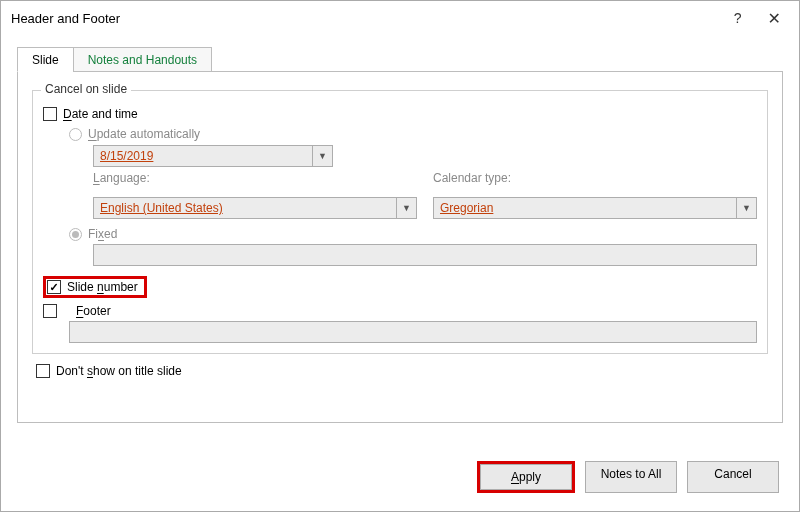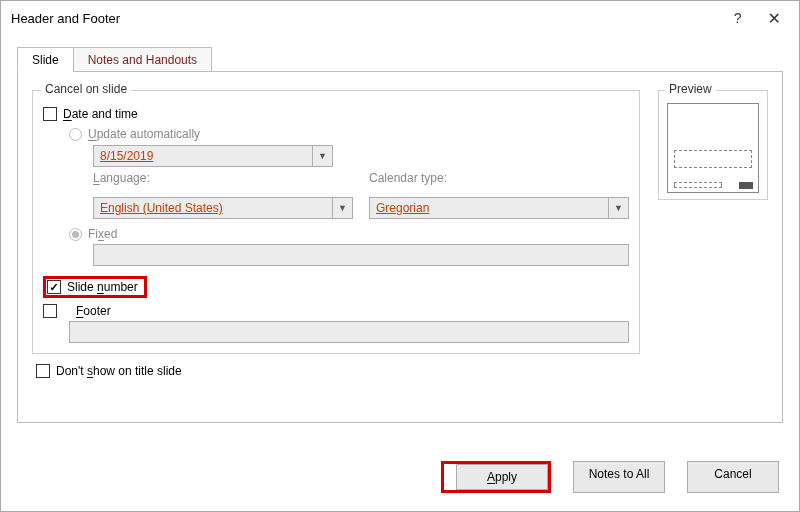--- a/index.html
+++ b/index.html
@@ -39,21 +39,21 @@
     display: flex;
     align-items: flex-end;
     height: 26px;
     position: relative;
     z-index: 2;
   }
   .tab {
     padding: 5px 14px 4px 14px;
     border: 1px solid #bdbdbd;
     background: #f7f7f7;
-    color: #7f1d1d;
+    color: #15803d;
     position: relative;
     top: 1px;
     margin-right: -1px;
     cursor: default;
   }
   .tab.active {
     background: #fff;
     border-bottom: 1px solid #fff;
     color: #000;
   }
@@ -169,21 +169,20 @@
     display: flex; justify-content: flex-end; gap: 10px;
     padding: 16px 20px 18px 20px;
   }
   .btn {
     min-width: 92px;
     padding: 5px 14px;
     border: 1px solid #adadad;
     background: #e9e9e9;
     text-align: center;
     cursor: default;
-    margin-left: 12px;
   }
   .btn-hl { border: 3px solid #d70000; padding: 0; }
   .btn-hl .btn { min-width: 92px; }
 </style>
 </head>
 <body>
 
 <div class="window">
   <div class="titlebar">
     <span>Header and Footer</span>
@@ -260,30 +259,20 @@
             <div class="textfield" style="width:100%;"></div>
           </div>
         </div>
 
         <div class="row" style="margin-top:10px; margin-left:4px;">
           <span class="chk"></span>
           <span>Don't <span class="under">s</span>how on title slide</span>
         </div>
       </div>
 
-      <div class="right-area">
-        <div class="preview-box">
-          <span class="legend">Preview</span>
-          <div class="slide-thumb">
-            <div class="dashbox"></div>
-            <div class="barbox"></div>
-            <div class="pn"></div>
-          </div>
-        </div>
-      </div>
     </div>
   </div>
 
   <div class="bottom-bar">
     <span class="btn-hl">
       <div class="btn"><span class="under">A</span>pply</div>
     </span>
     <div class="btn">Notes to All</div>
     <div class="btn">Cancel</div>
   </div>

